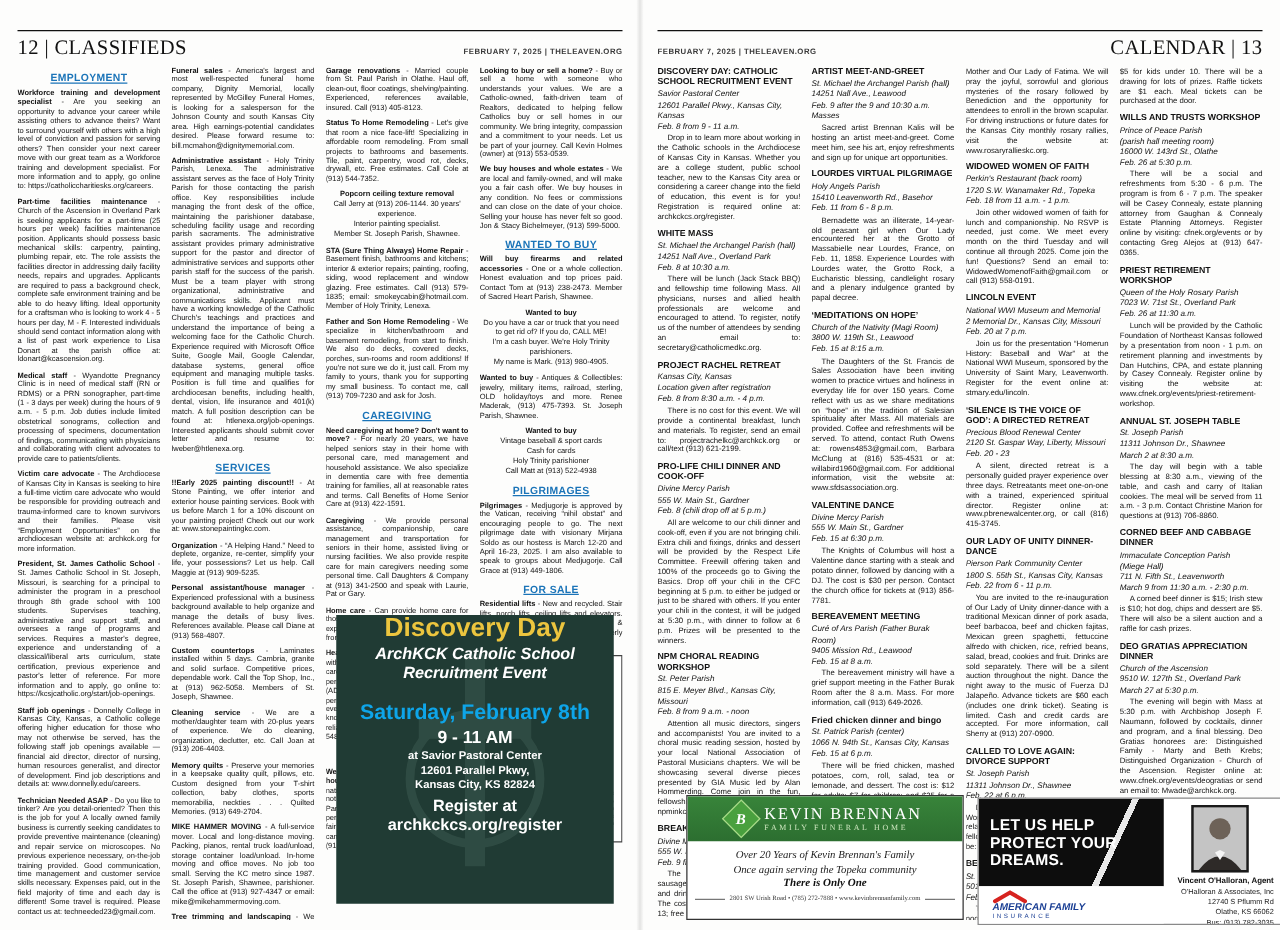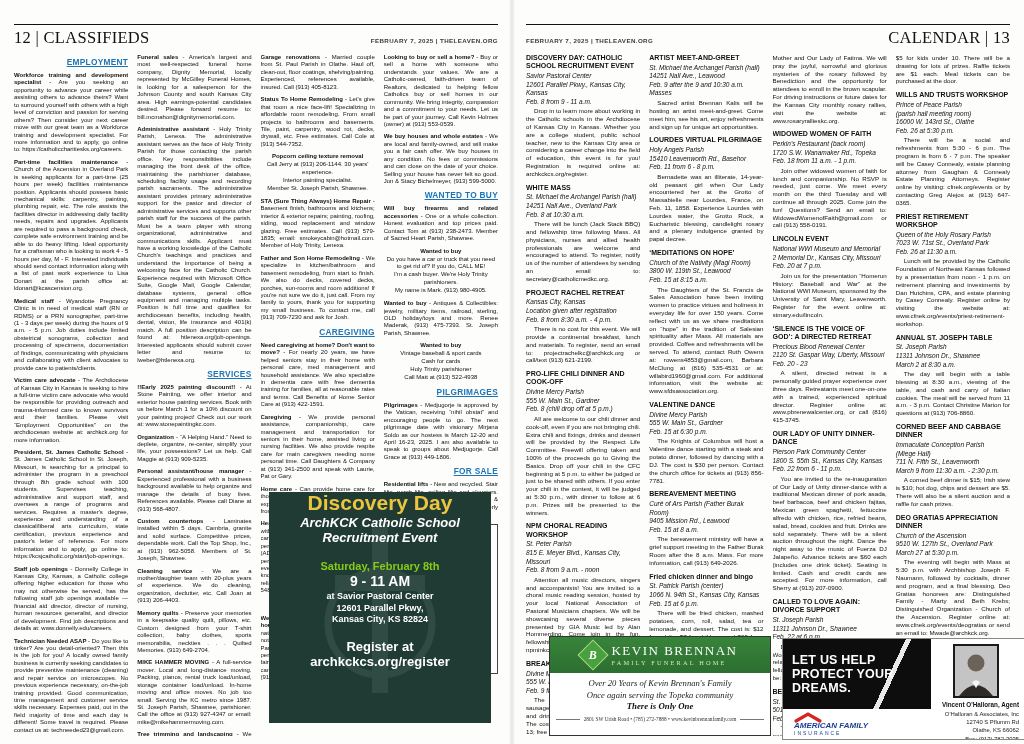--- a/index.html
+++ b/index.html
@@ -10,21 +10,21 @@
   #page-left{left:0;}
   #page-right{left:512px;}
   .page-inner{position:absolute;left:14px;right:14px;top:24px;bottom:8px;}
   .toprule{border-top:1.5px solid #111;height:0;margin-bottom:3px;}
   .phead{display:flex;justify-content:space-between;align-items:baseline;height:22px;}
   .folio{font-family:"Liberation Serif",serif;font-weight:normal;font-size:16.5px;letter-spacing:.3px;}
   .dateline{font-size:6.2px;font-weight:bold;color:#3a3a3a;letter-spacing:.4px;}
   .cols{position:absolute;left:0;right:0;top:30px;bottom:0;display:flex;gap:9px;overflow:hidden;}
   .col{flex:1 1 0;overflow:hidden;}
   
-  .cat{color:#1b74b8;font-weight:bold;font-size:8.3px;text-align:right;text-decoration:underline;letter-spacing:.3px;margin:3px 0 5px;}
+  .cat{color:#1b74b8;font-weight:bold;font-size:8.3px;text-align:center;text-decoration:underline;letter-spacing:.3px;margin:3px 0 5px;}
   .cad{font-size:6px;line-height:1.24;text-align:justify;margin:0 0 5px;}
   .cad b{font-weight:bold;}
   .ctr{font-size:6px;line-height:1.32;text-align:center;margin:0 0 5px;}
   
   .ev{margin:0 0 6px;}
   .evt{font-weight:bold;font-size:7px;line-height:1.18;margin:0 0 1.5px;}
   .evv{font-size:6.5px;font-style:italic;line-height:1.32;}
   .evw{margin-bottom:.5px;}
   .evb{font-size:6.2px;line-height:1.26;text-align:justify;text-indent:8px;margin:1px 0 0;}
   .evb.cont{text-indent:0;margin:0 0 6px;}
@@ -32,24 +32,24 @@
   .cbox{border:1px solid #444;margin-top:6px;padding:7px 6px 5px;text-align:center;background:#fff;}
   .cbox-title{font-family:"Liberation Serif",serif;font-weight:bold;font-size:13.5px;line-height:1.05;margin-bottom:5px;}
   .cbox-line{font-size:5.9px;line-height:1.45;}
   .cbox-disc{font-size:4.3px;color:#666;text-align:justify;margin-top:6px;line-height:1.4;}
   
   .disc-ad{position:absolute;left:255px;top:468px;width:222px;height:231px;background:#203b34;color:#fff;text-align:center;overflow:hidden;z-index:3;}
   .disc-wm{position:absolute;left:50%;top:50%;transform:translate(-50%,-50%);opacity:.16;}
   .disc-c{position:relative;z-index:1;}
   .disc-title{color:#ecc53e;font-weight:bold;font-size:21px;line-height:1;}
   .disc-sub{font-style:italic;font-weight:bold;font-size:13px;line-height:1.12;margin-top:3px;}
-  .disc-date{color:#84cc16;font-weight:bold;font-size:11px;margin-top:15px;}
+  .disc-date{color:#0ea5e9;font-weight:bold;font-size:17px;margin-top:15px;}
   .disc-time{font-weight:bold;font-size:14px;margin-top:1px;}
   .disc-loc{font-weight:bold;font-size:9px;line-height:1.3;margin-top:2px;}
-  .disc-reg{font-weight:bold;font-size:13px;line-height:1.15;margin-top:14px;}
+  .disc-reg{font-weight:bold;font-size:13px;line-height:1.15;margin-top:4px;}
   
   .kb-ad{position:absolute;left:23px;top:612px;width:220px;height:98px;border:1px solid #333;background:#fff;z-index:3;overflow:hidden;}
   .kb-band{height:36px;background:linear-gradient(180deg,#38843a,#2c6e30);display:flex;align-items:center;justify-content:center;gap:7px;}
   .kb-diamond{width:20px;height:20px;background:#49a03e;border:1.5px solid #a9d98a;transform:rotate(45deg);display:flex;align-items:center;justify-content:center;flex:0 0 auto;}
   .kb-diamond span{transform:rotate(-45deg);font-family:"Liberation Serif",serif;font-style:italic;font-weight:bold;color:#fff;font-size:12px;}
   .kb-name{font-family:"Liberation Serif",serif;color:#fff;font-size:13px;letter-spacing:1.5px;line-height:1;}
   .kb-sub{font-family:"Liberation Serif",serif;color:#cfe8c0;font-size:6.3px;letter-spacing:2.2px;margin-top:2px;}
   .kb-body{text-align:center;padding-top:5px;font-family:"Liberation Serif",serif;}
   .kb-l{font-style:italic;font-size:8.6px;line-height:1.35;color:#1c1c1c;}
   .kb-l3{font-style:italic;font-weight:bold;font-size:8.8px;color:#111;}

